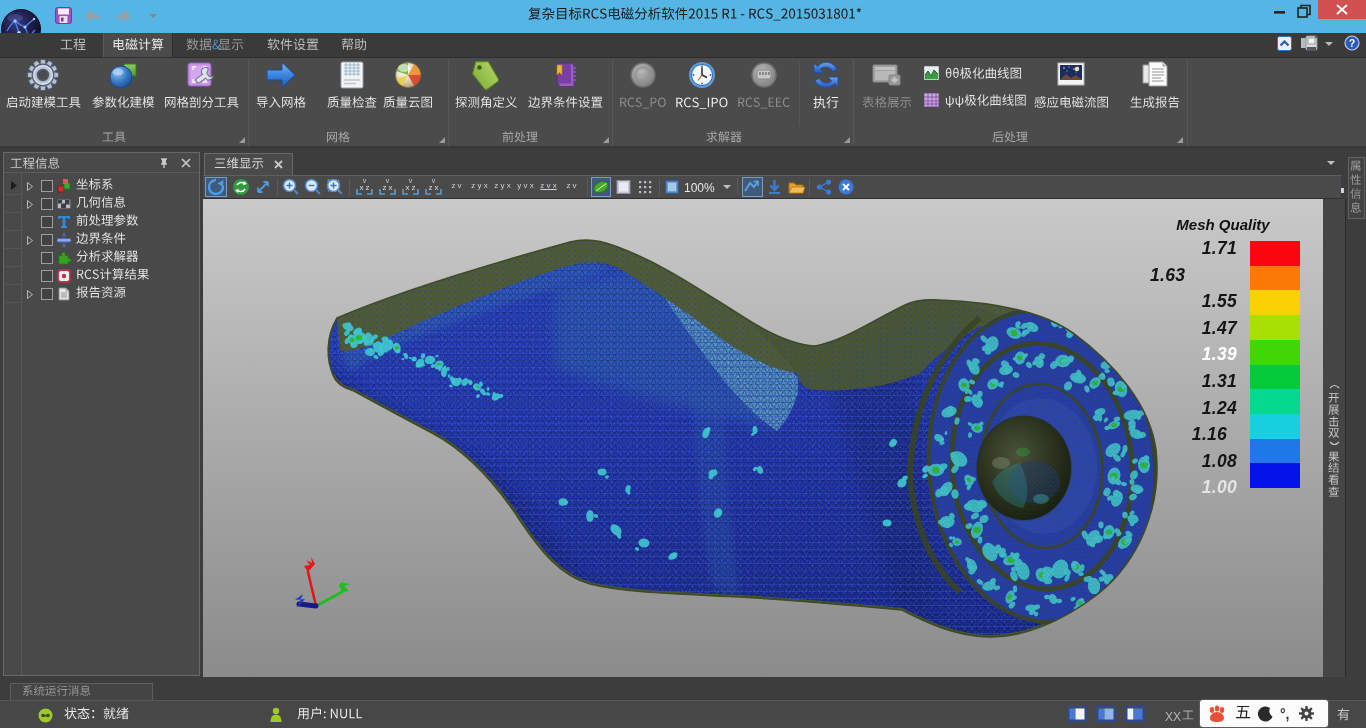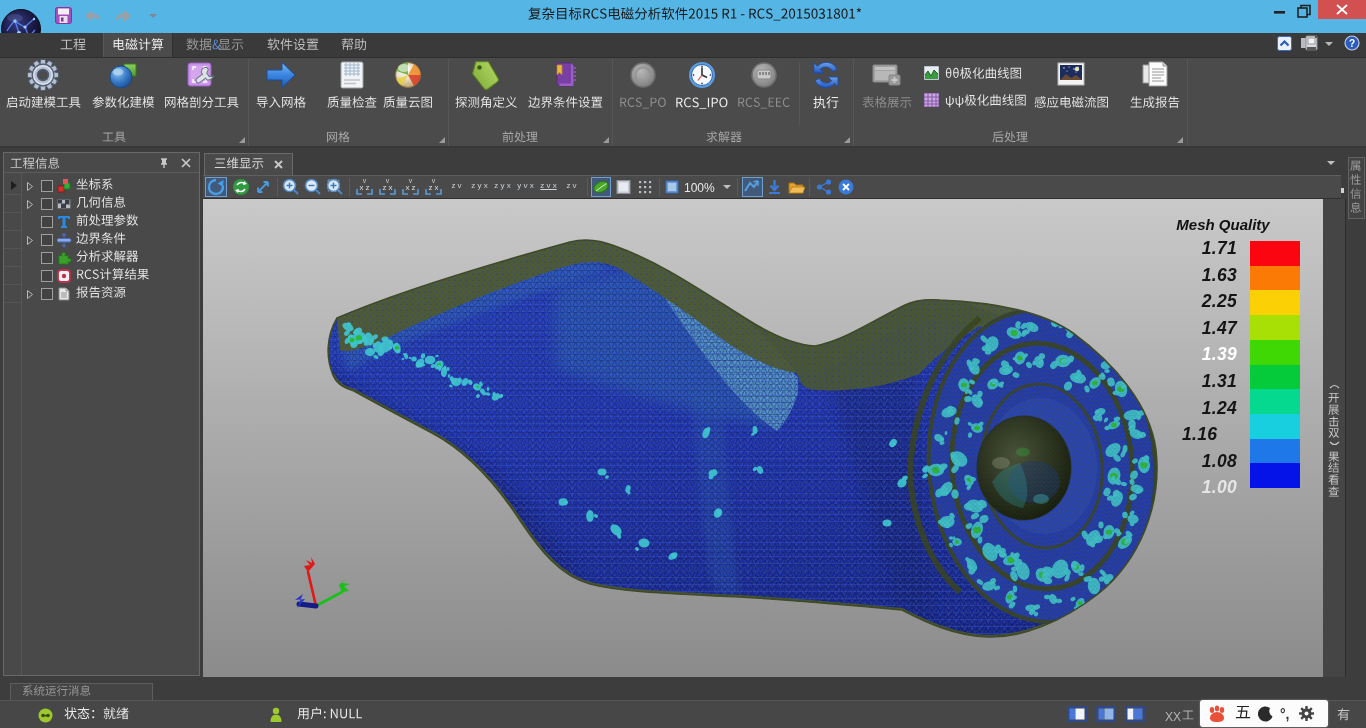--- a/index.html
+++ b/index.html
@@ -1141,27 +1141,27 @@
 <line x1="316" y1="606" x2="308" y2="572" stroke="#e01818" stroke-width="2.6"></line>
 <path d="M308,572 L304,566 L310,565 L306,560 L312,563 L311,557 L315,564 Z" fill="#e01818"></path>
 <line x1="316" y1="606" x2="342" y2="592" stroke="#18c018" stroke-width="2.6"></line>
 <path d="M342,592 L349,591 L344,586 L350,584 L342,583 L346,578 L339,585 Z" fill="#18c018"></path>
 <line x1="316" y1="606" x2="299" y2="604" stroke="#141a86" stroke-width="5"></line>
 <path d="M297,608 L305,599 L295,600 L303,594 Z" fill="#2a35c0"></path>
 </g>
   </svg>
 <div style="position:absolute;left:1150px;top:216px;width:146px;text-align:center;font:bold italic 15px 'Liberation Sans';color:#111;">Mesh Quality</div>
 <div style="position:absolute;left:1150px;top:238px;width:87px;text-align:right;font:bold italic 17.5px 'Liberation Sans';color:#151515;letter-spacing:0.3px;">1.71</div>
-<div style="position:absolute;left:1150px;top:265px;width:87px;text-align:right;font:bold italic 17.5px 'Liberation Sans';color:#151515;letter-spacing:0.3px;">1.63</div>
-<div style="position:absolute;left:1150px;top:291px;width:87px;text-align:right;font:bold italic 17.5px 'Liberation Sans';color:#151515;letter-spacing:0.3px;">2.25</div>
+<div style="position:absolute;left:1150px;top:265px;width:87px;text-align:left;font:bold italic 17.5px 'Liberation Sans';color:#151515;letter-spacing:0.3px;">1.63</div>
+<div style="position:absolute;left:1150px;top:291px;width:87px;text-align:right;font:bold italic 17.5px 'Liberation Sans';color:#151515;letter-spacing:0.3px;">1.55</div>
 <div style="position:absolute;left:1150px;top:318px;width:87px;text-align:right;font:bold italic 17.5px 'Liberation Sans';color:#151515;letter-spacing:0.3px;">1.47</div>
 <div style="position:absolute;left:1150px;top:344px;width:87px;text-align:right;font:bold italic 17.5px 'Liberation Sans';color:#ffffff;letter-spacing:0.3px;">1.39</div>
 <div style="position:absolute;left:1150px;top:371px;width:87px;text-align:right;font:bold italic 17.5px 'Liberation Sans';color:#151515;letter-spacing:0.3px;">1.31</div>
 <div style="position:absolute;left:1150px;top:398px;width:87px;text-align:right;font:bold italic 17.5px 'Liberation Sans';color:#151515;letter-spacing:0.3px;">1.24</div>
-<div style="position:absolute;left:1150px;top:424px;width:87px;text-align:left;font:bold italic 17.5px 'Liberation Sans';color:#151515;letter-spacing:0.3px;padding-left:32px;">1.16</div>
+<div style="position:absolute;left:1150px;top:424px;width:87px;text-align:center;font:bold italic 17.5px 'Liberation Sans';color:#151515;letter-spacing:0.3px;padding-left:32px;">1.16</div>
 <div style="position:absolute;left:1150px;top:451px;width:87px;text-align:right;font:bold italic 17.5px 'Liberation Sans';color:#151515;letter-spacing:0.3px;">1.08</div>
 <div style="position:absolute;left:1150px;top:477px;width:87px;text-align:right;font:bold italic 17.5px 'Liberation Sans';color:#e5e5e5;letter-spacing:0.3px;">1.00</div>
 <div style="position:absolute;left:1250px;top:241.0px;width:50px;height:24.8px;background:#fb0511;"></div>
 <div style="position:absolute;left:1250px;top:265.7px;width:50px;height:24.8px;background:#fb7905;"></div>
 <div style="position:absolute;left:1250px;top:290.4px;width:50px;height:24.8px;background:#fbd005;"></div>
 <div style="position:absolute;left:1250px;top:315.1px;width:50px;height:24.8px;background:#a8e005;"></div>
 <div style="position:absolute;left:1250px;top:339.8px;width:50px;height:24.8px;background:#3fd805;"></div>
 <div style="position:absolute;left:1250px;top:364.5px;width:50px;height:24.8px;background:#05cb3a;"></div>
 <div style="position:absolute;left:1250px;top:389.2px;width:50px;height:24.8px;background:#05d88f;"></div>
 <div style="position:absolute;left:1250px;top:413.9px;width:50px;height:24.8px;background:#18cfe0;"></div>

